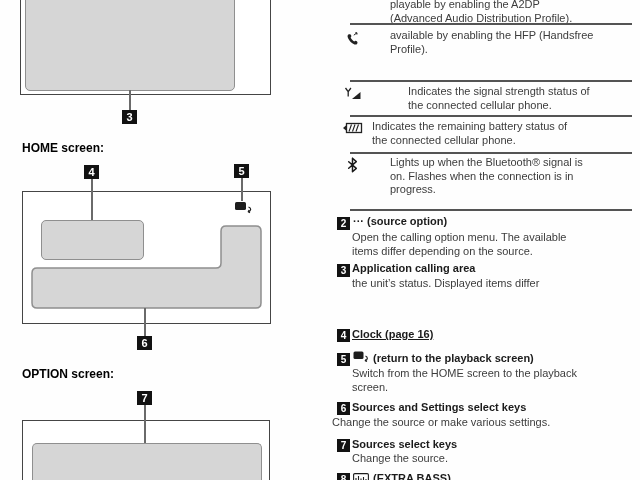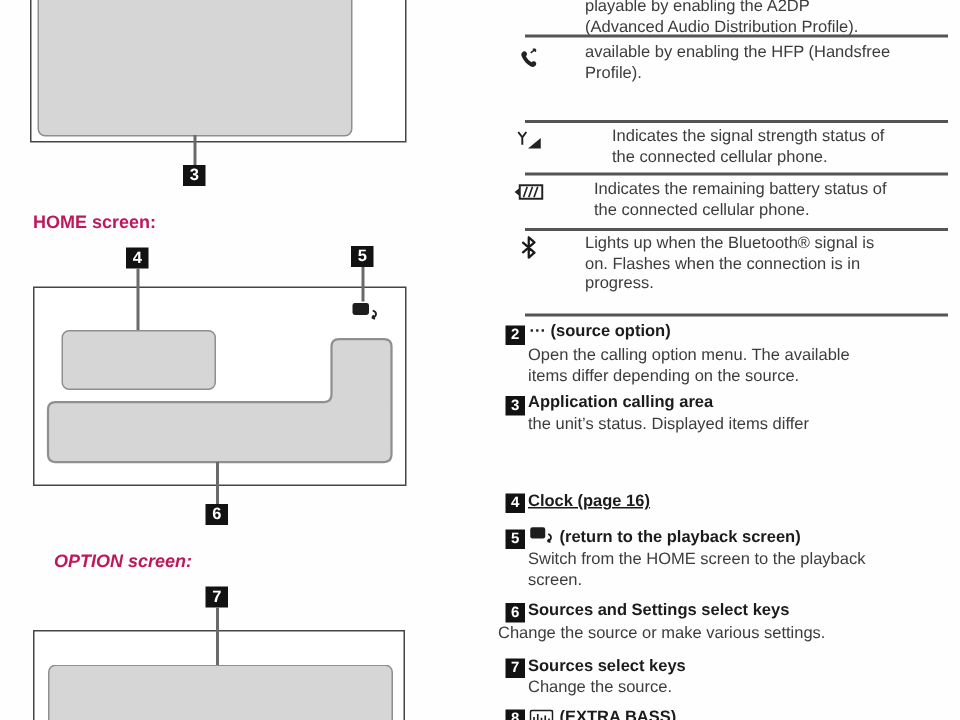--- a/index.html
+++ b/index.html
@@ -3,21 +3,21 @@
 <meta charset="utf-8">
 <style>
   html,body{margin:0;padding:0;}
   body{width:640px;height:480px;overflow:hidden;background:#fff;
        font-family:"Liberation Sans",sans-serif;-webkit-font-smoothing:antialiased;}
   #page{position:relative;width:640px;height:480px;background:#fefefe;}
 
   
   .ln{position:absolute;white-space:nowrap;font-size:11px;line-height:13.5px;color:#3c3c3c;}
   .bt{position:absolute;white-space:nowrap;font-size:11px;font-weight:bold;color:#1b1b1b;}
-  .hd{position:absolute;white-space:nowrap;font-size:12px;font-weight:bold;color:#be185d;}
+  .hd{position:absolute;white-space:nowrap;font-size:12px;font-weight:bold;color:#000000;}
 
   
   .cbox{position:absolute;width:15px;height:14px;background:#121212;color:#fff;
         font-size:11px;font-weight:bold;text-align:center;line-height:14px;}
   
   .nbox{position:absolute;width:13px;height:13px;background:#121212;color:#fff;
         font-size:10px;font-weight:bold;text-align:center;line-height:13px;}
 
   
   .orect{position:absolute;border:1.5px solid #454545;background:#fff;}
@@ -62,21 +62,21 @@
       <svg width="233" height="86" viewBox="0 0 233 86">
         <path d="M196,2 L226,2 Q231,2 231,7 L231,79 Q231,84 226,84 L7,84 Q2,84 2,79
                  L2,49 Q2,44 7,44 L186,44 Q191,44 191,39 L191,7 Q191,2 196,2 Z" fill="#d6d6d6" stroke="#8f8f8f" stroke-width="1.5"></path>
       </svg>
     </span>
 
     <div class="cline" style="left:144px;top:308px;height:28px;"></div>
     <div class="cbox" style="left:137px;top:336px;">6</div>
   </div>
 
-  <div class="hd" style="left:36px;top:367px;font-style:italic;">OPTION screen:</div>
+  <div class="hd" style="left:22px;top:367px;">OPTION screen:</div>
 
   <div>
     <div class="cbox" style="left:137px;top:391px;">7</div>
     <div class="orect" style="left:22px;top:420px;width:246px;height:70px;"></div>
     <div class="cline" style="left:144px;top:405px;height:42px;"></div>
     <div class="grect" style="left:32px;top:443px;width:228px;height:45px;border-bottom:none;border-bottom-left-radius:0;border-bottom-right-radius:0;"></div>
   </div>
 
   <div>
 
@@ -112,21 +112,21 @@
     </div>
     <div class="rule" style="top:115px;"></div>
 
     <span class="icon" style="left:342px;top:122px;">
       <svg width="22" height="12" viewBox="0 0 22 12">
         <polygon points="1,6 4,3.6 4,8.4" fill="#222"></polygon>
         <rect x="4.5" y="1.5" width="15" height="9" fill="none" stroke="#222" stroke-width="1.3"></rect>
         <path d="M7,9.5 L9.5,2.5 M10.5,9.5 L13,2.5 M14,9.5 L16.5,2.5" stroke="#222" stroke-width="1.1"></path>
       </svg>
     </span>
-    <div class="ln" style="left:396px;top:120px;">
+    <div class="ln" style="left:372px;top:120px;">
       <div>Indicates the remaining battery status of</div>
       <div>the connected cellular phone.</div>
     </div>
     <div class="rule" style="top:152px;"></div>
 
     <span class="icon" style="left:347px;top:157px;">
       <svg width="11" height="16" viewBox="0 0 11 16">
         <path d="M5.5,1.3 L5.5,14.7 M5.5,1.3 L9.3,4.6 L1.7,11.2 M5.5,14.7 L9.3,11.4 L1.7,4.8" stroke="#1a1a1a" stroke-width="1.5" fill="none" stroke-linejoin="round" stroke-linecap="round"></path>
       </svg>
     </span>

